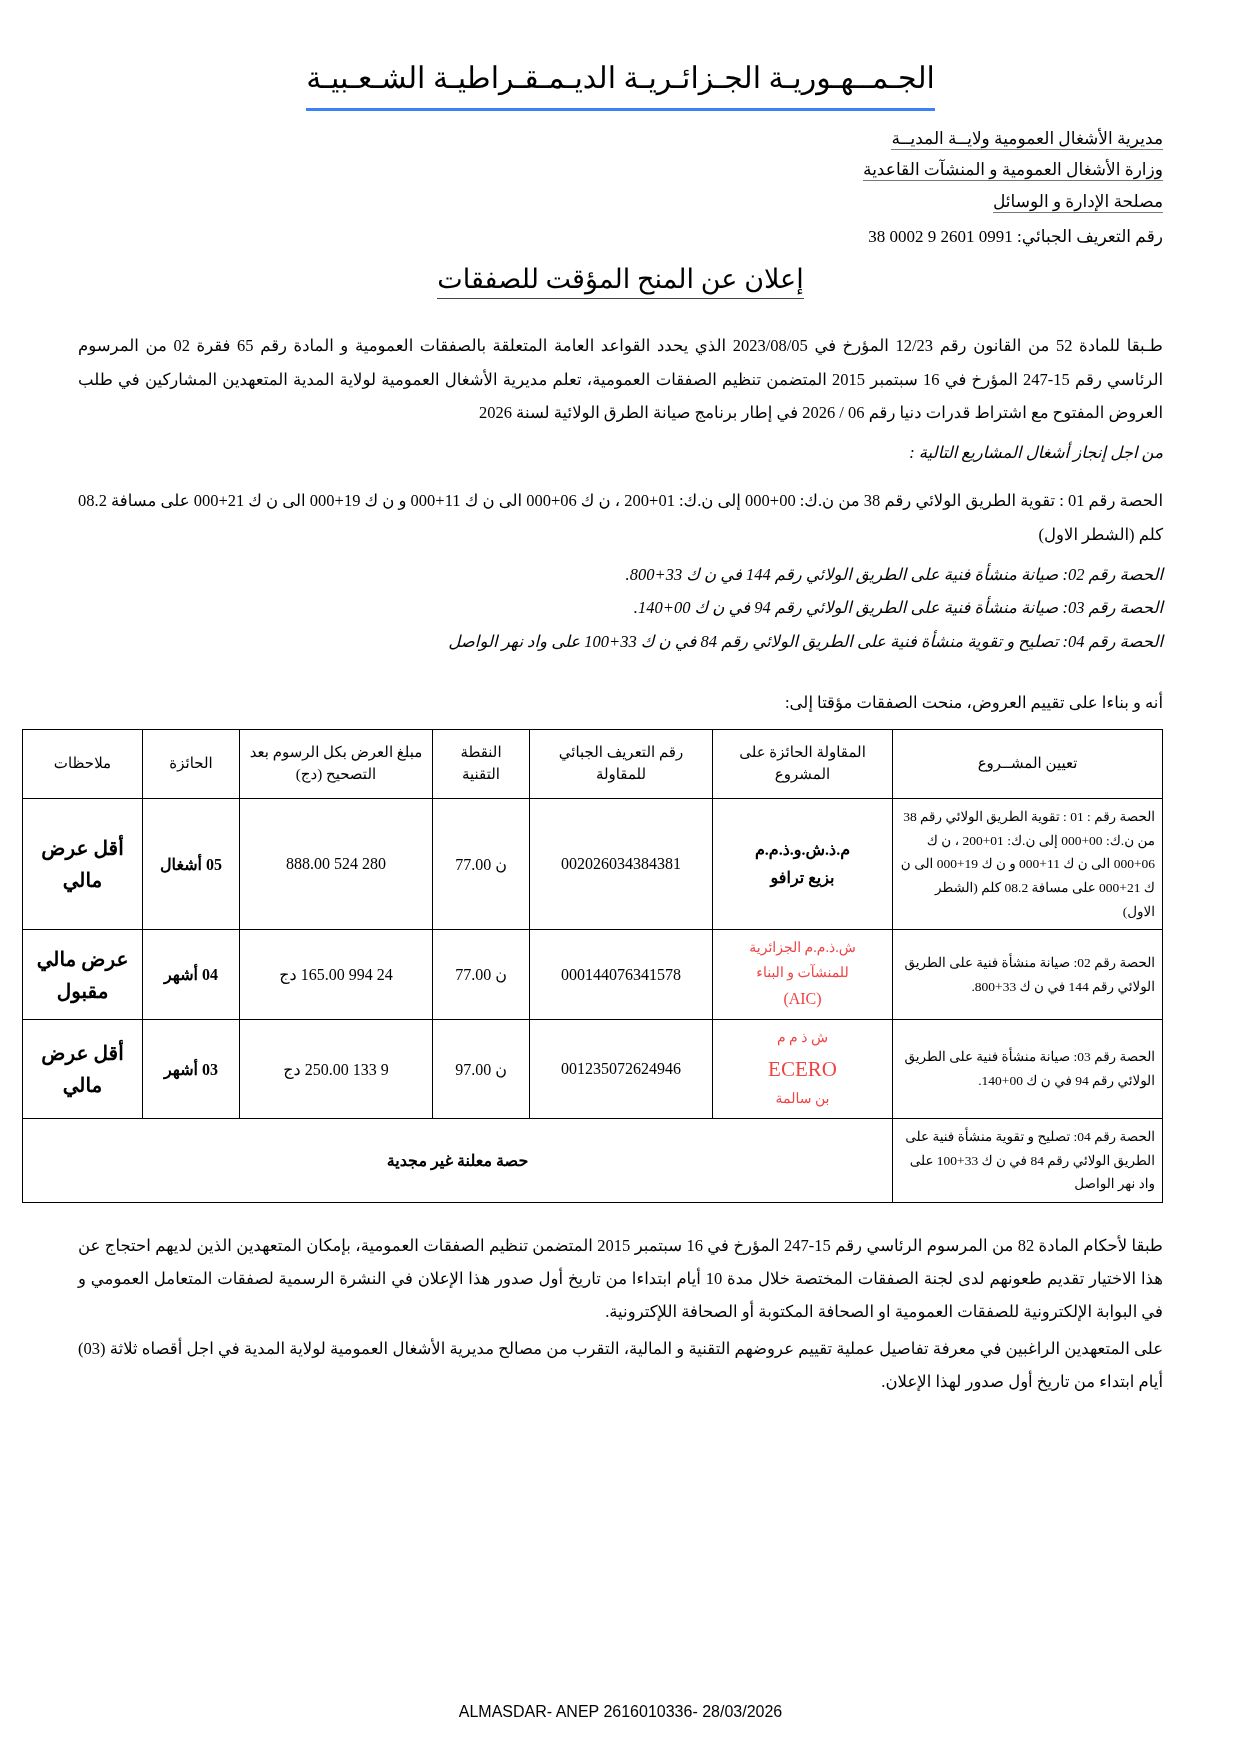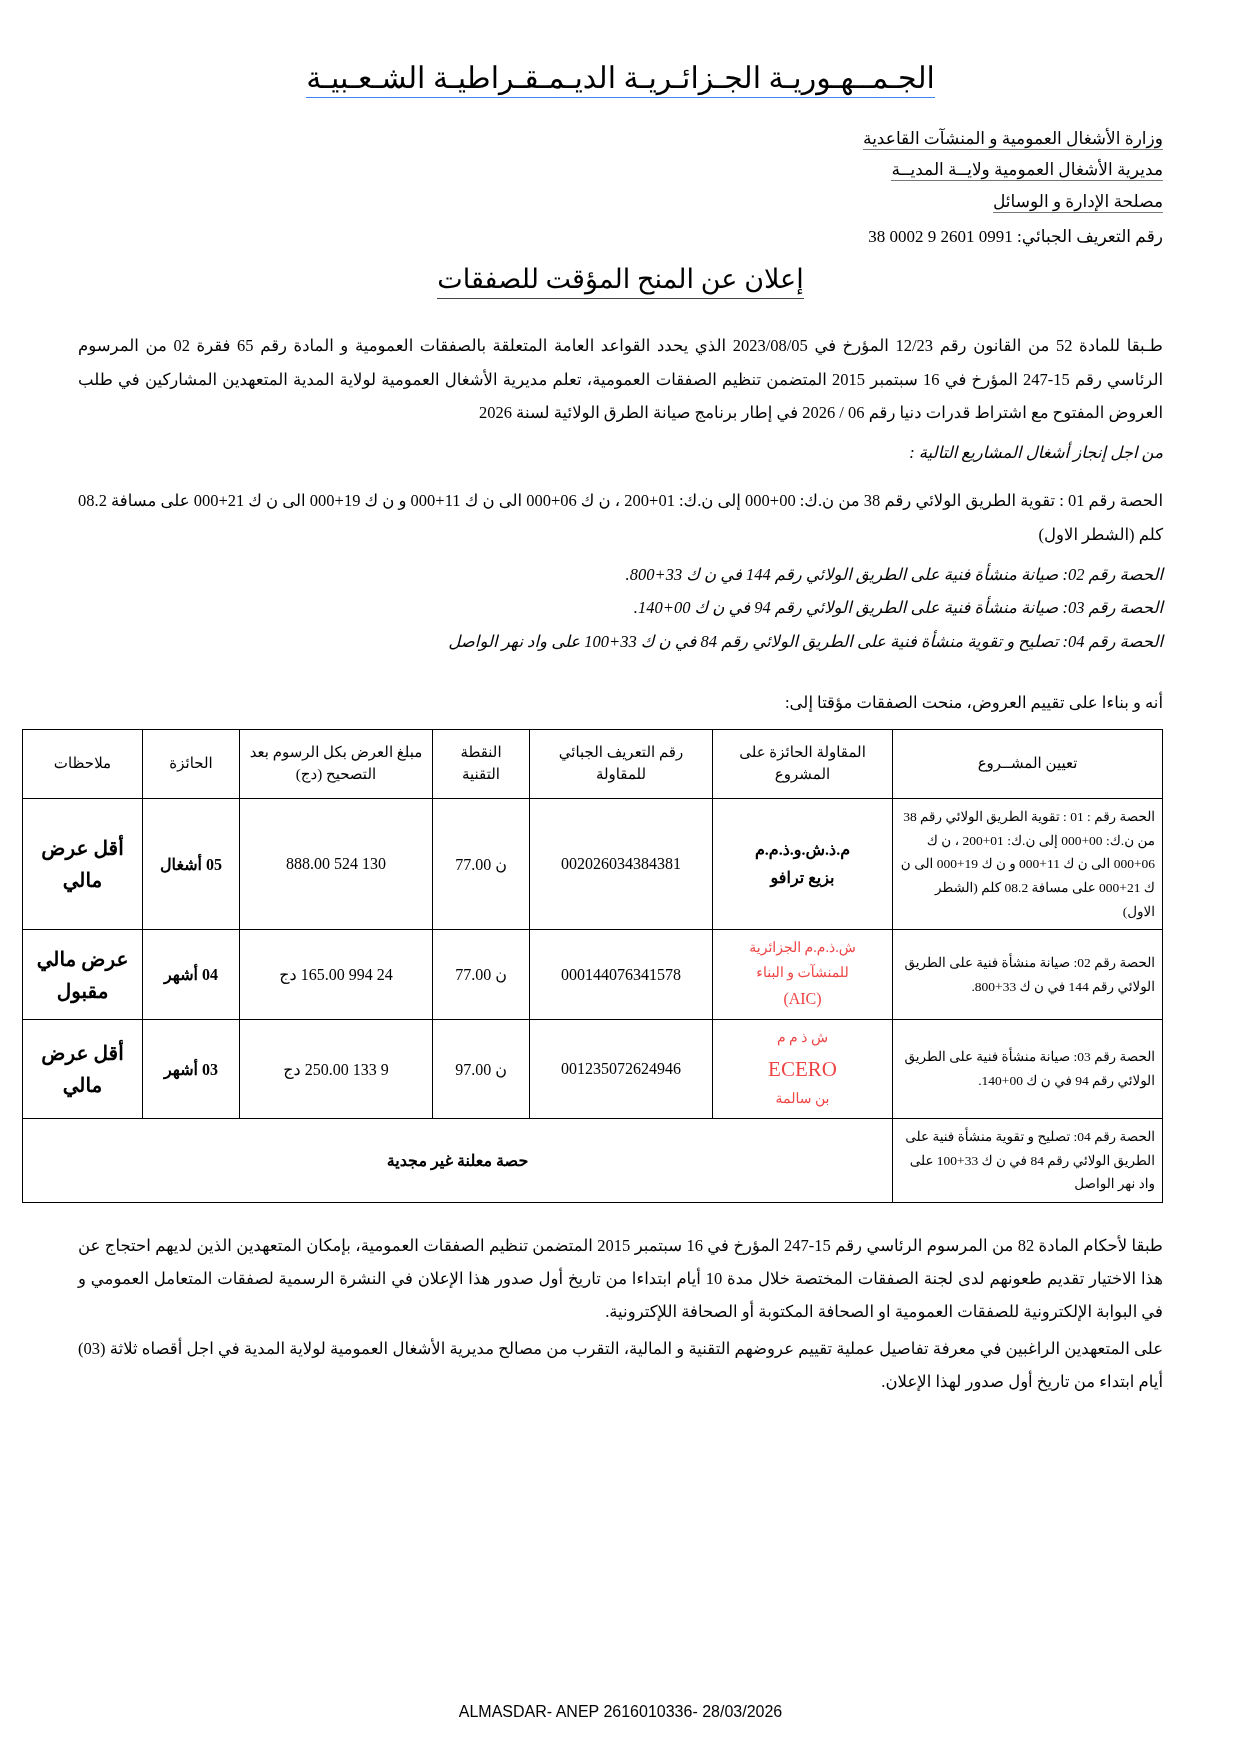--- a/index.html
+++ b/index.html
@@ -25,22 +25,22 @@
 
   
   .republic {
     text-align: center;
     font-size: 30px;
     letter-spacing: 1px;
     margin: 14px 0 26px 0;
     line-height: 1.3;
   }
   .republic span {
-    border-bottom: 1px solid #3b82f6;
-    padding-bottom: 3px;
+    border-bottom: 3px solid #3b82f6;
+    padding-bottom: 14px;
     margin-top: 24px;
   }
   .ministry-block {
     text-align: left;
     direction: rtl;
     margin: 0 0 0 26px;
     line-height: 1.85;
     font-size: 17px;
   }
   .ministry-block .line {
@@ -194,24 +194,24 @@
 <body>
 
 <div class="page">
 
   <div class="republic">
     <span>الجـمــهـوريـة الجـزائـريـة الديـمـقـراطيـة الشـعـبيـة</span>
   </div>
 
   <div class="ministry-block">
     <div class="line">
-      <span class="u">وزارة الأشغال العمومية و المنشآت القاعدية</span>
+      <span class="u">مديرية الأشغال العمومية  ولايــة المديــة</span>
     </div>
     <div class="line">
-      <span class="u">مديرية الأشغال العمومية  ولايــة المديــة</span>
+      <span class="u">وزارة الأشغال العمومية و المنشآت القاعدية</span>
     </div>
     <div class="line">
       <span class="u">مصلحة الإدارة و الوسائل</span>
     </div>
     <div class="tax-line">
       <span>رقم التعريف الجبائي:</span>
       <span class="num">38 0002 9 2601 0991</span>
     </div>
   </div>
 
@@ -248,21 +248,21 @@
     <tbody>
 
       <tr>
         <td class="project">الحصة رقم : 01 : تقوية الطريق الولائي رقم 38 من ن.ك: 00+000 إلى ن.ك: 01+200 ، ن ك 06+000 الى ن ك 11+000 و ن ك 19+000 الى ن ك 21+000 على مسافة 08.2 كلم (الشطر الاول)</td>
         <td class="company">
           <div>م.ذ.ش.و.ذ.م.م</div>
           <div>بزيع ترافو</div>
         </td>
         <td class="taxid">002026034384381</td>
         <td class="score">ن 77.00</td>
-        <td class="amount">130 524 888.00</td>
+        <td class="amount">280 524 888.00</td>
         <td class="delay">05 أشغال</td>
         <td class="remark">أقل عرض مالي</td>
       </tr>
 
       <tr>
         <td class="project">الحصة رقم 02: صيانة منشأة فنية على الطريق الولائي رقم 144 في ن ك 33+800.</td>
         <td class="company blue">
           <div class="sm">ش.ذ.م.م الجزائرية</div>
           <div class="sm">للمنشآت و البناء</div>
           <div>(AIC)</div>

